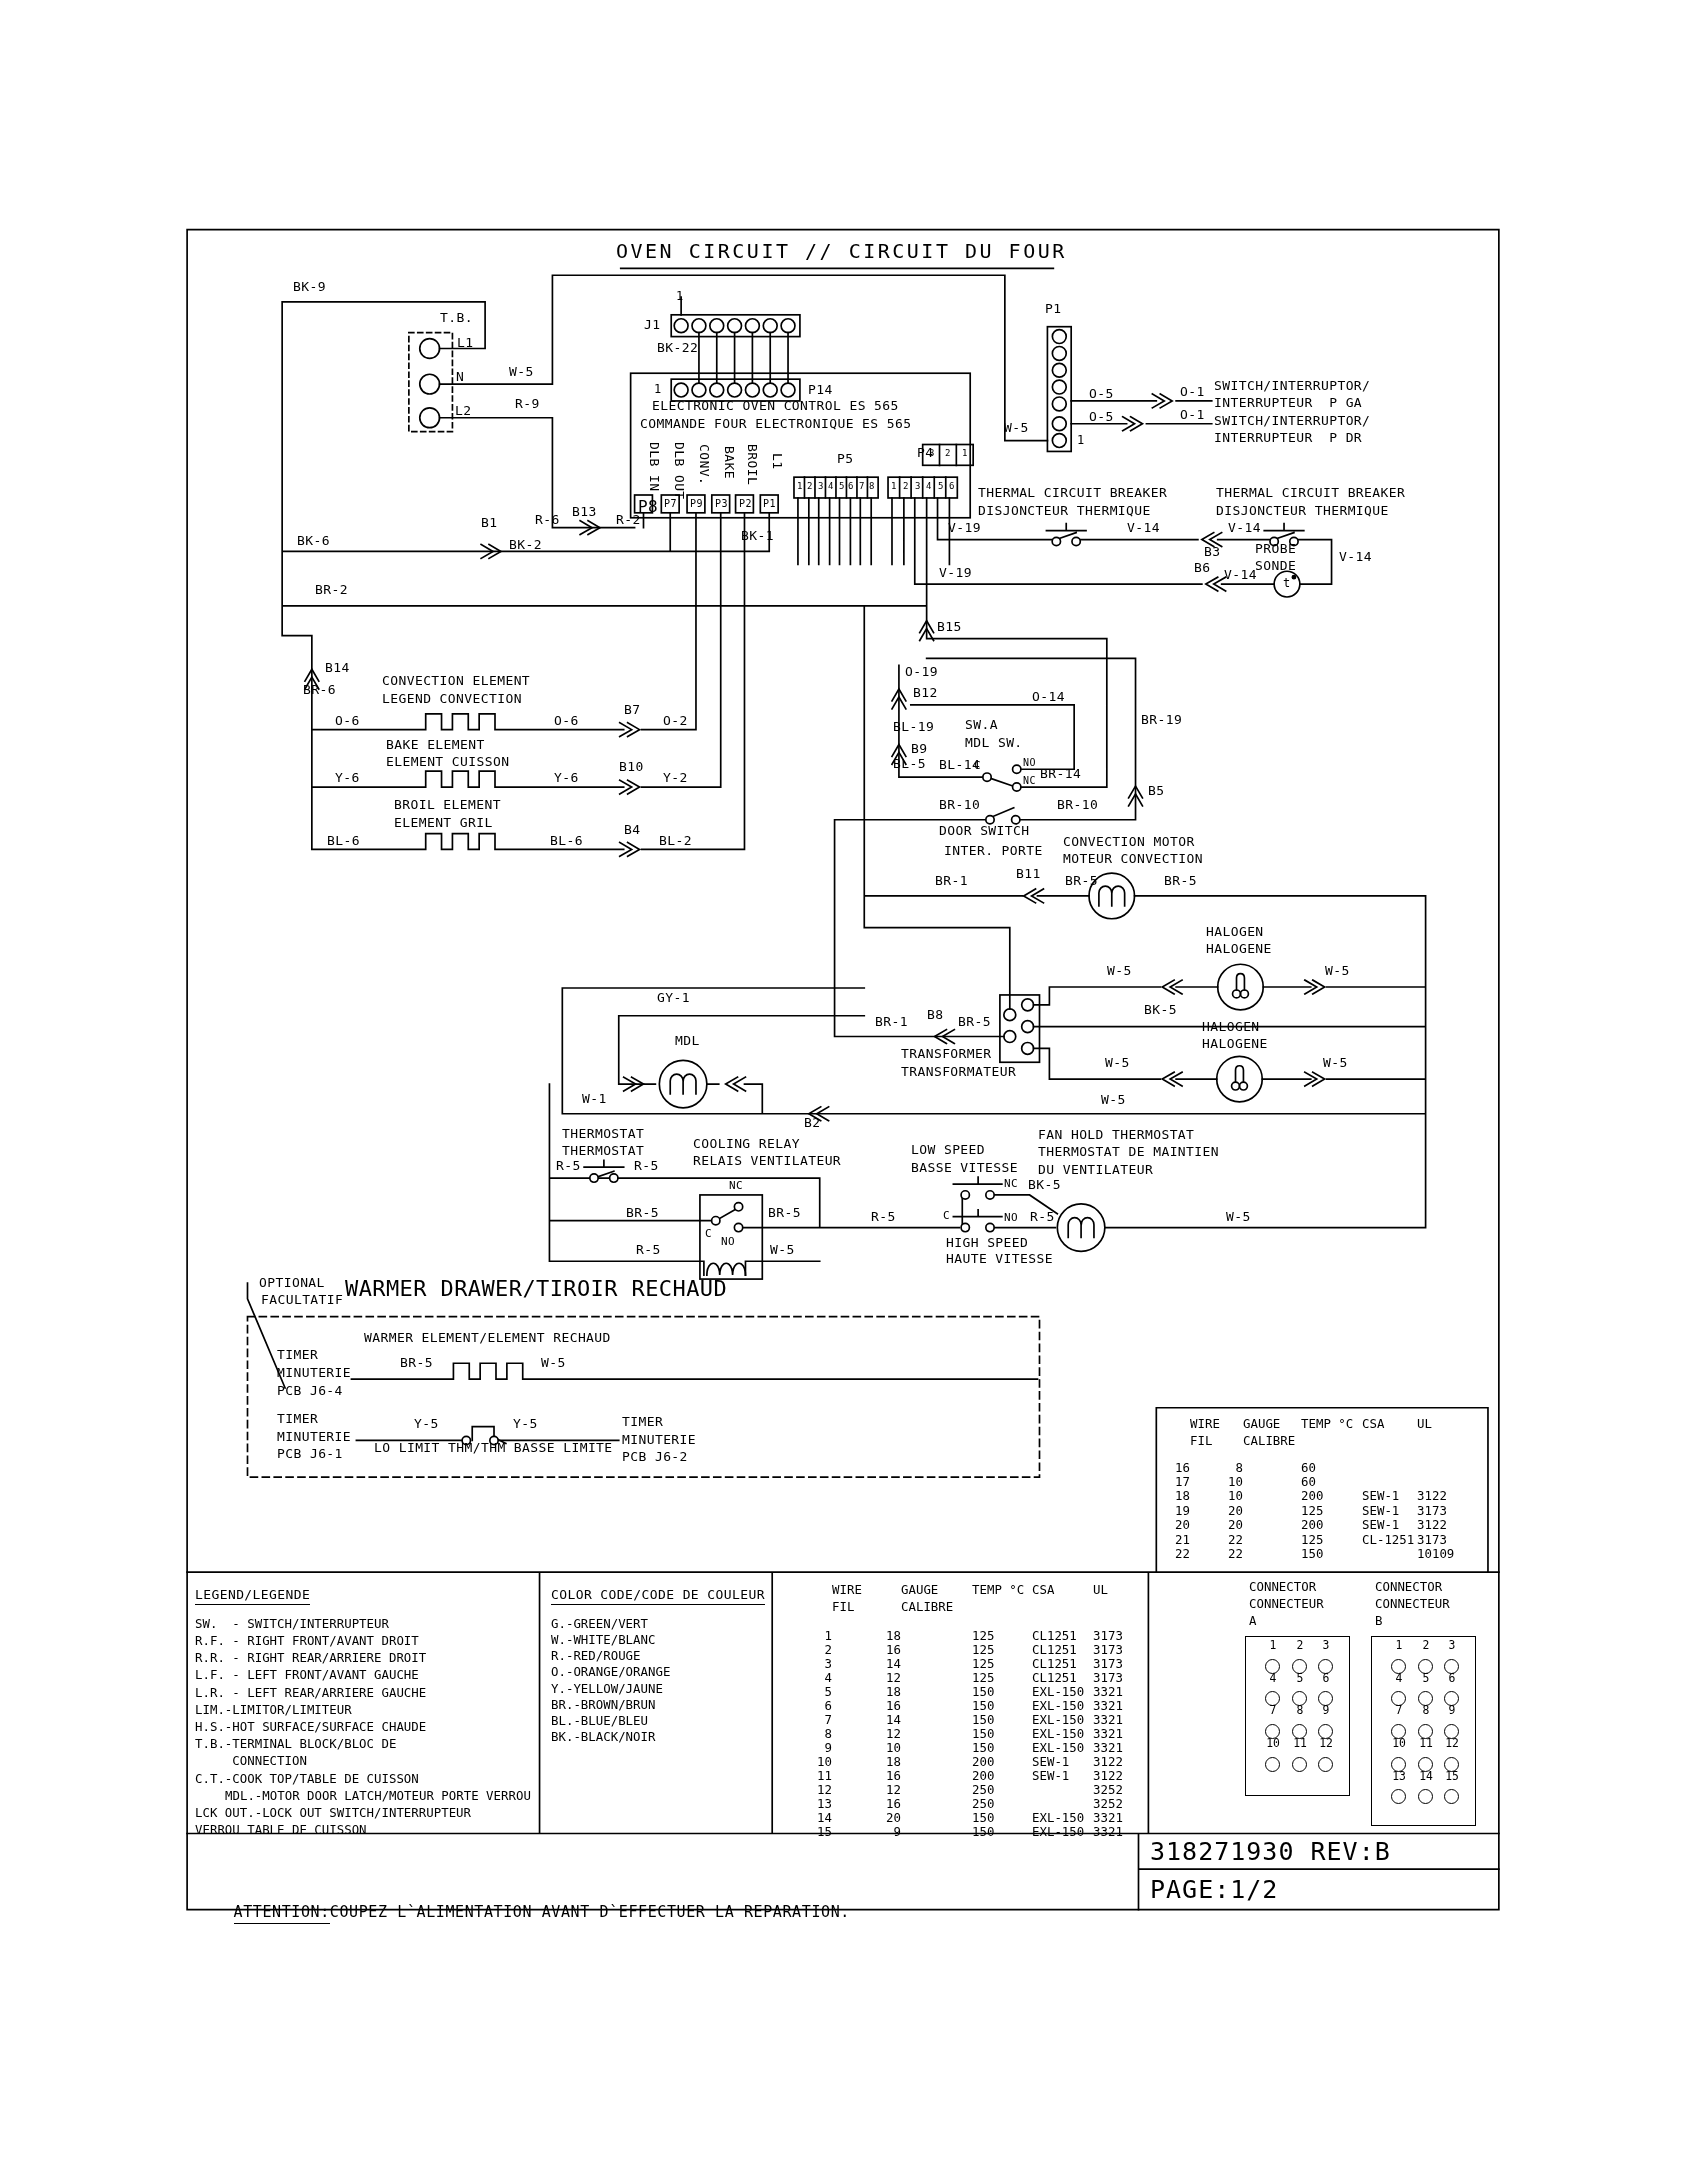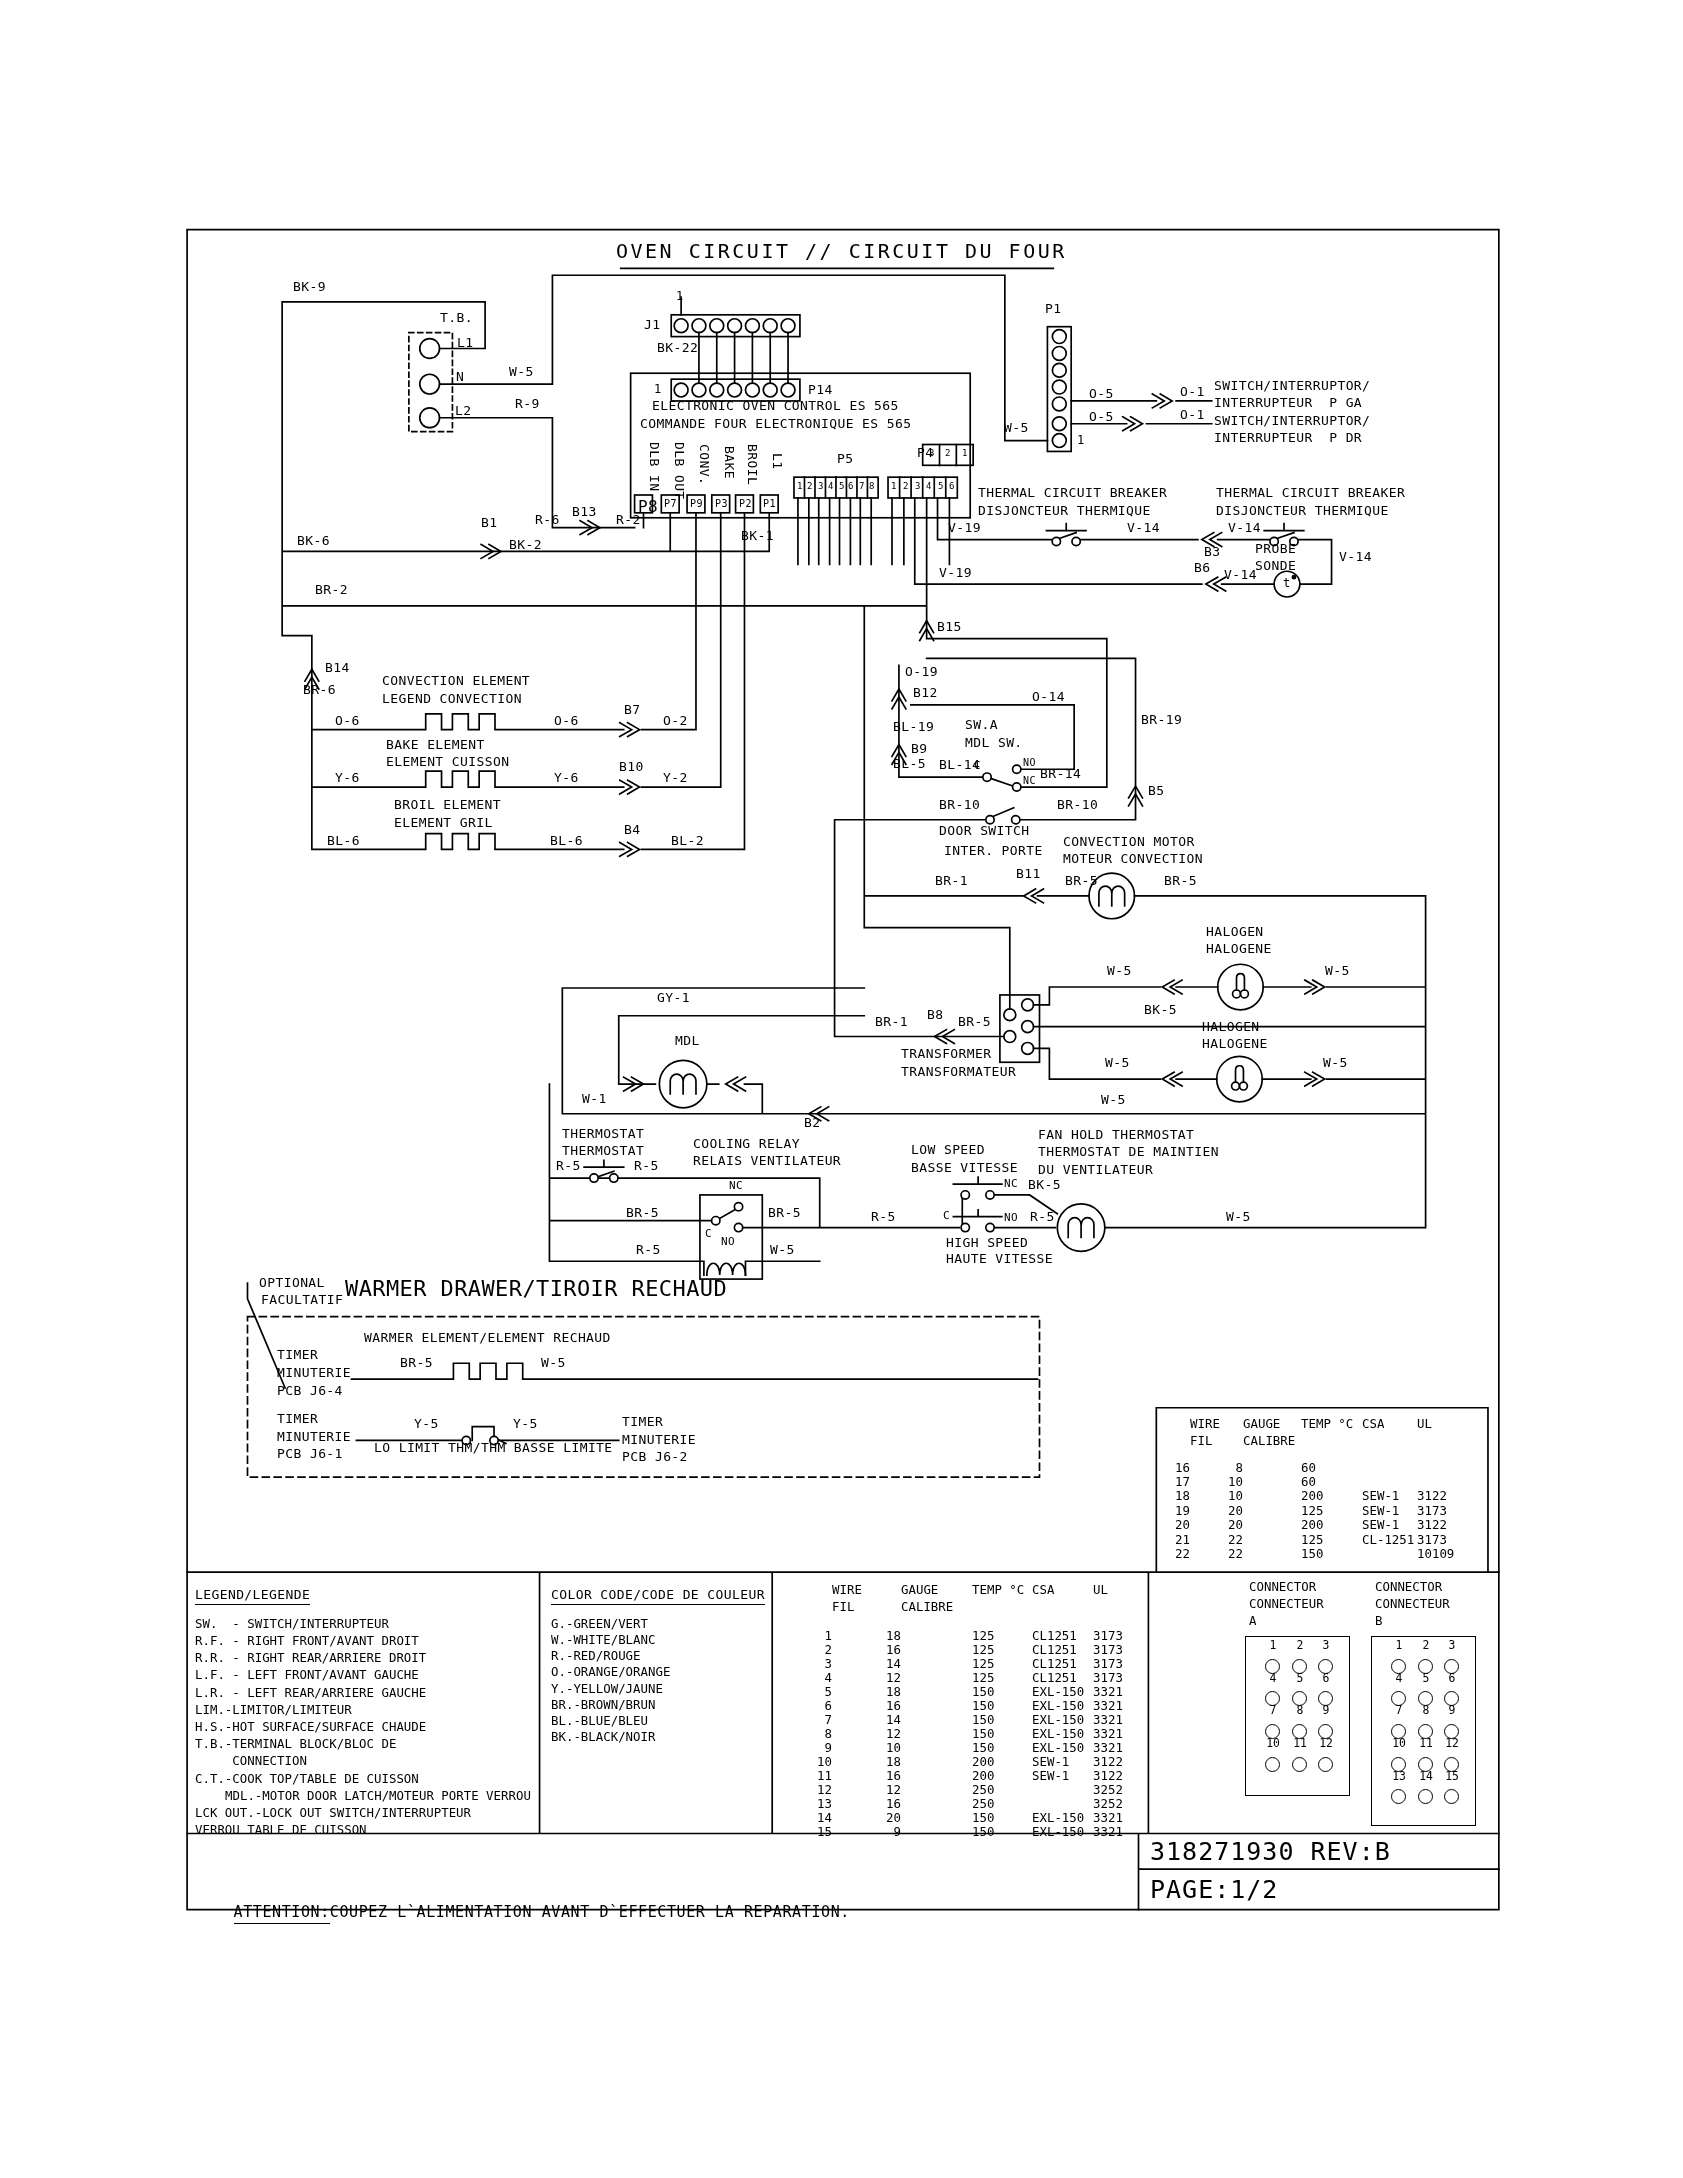--- a/index.html
+++ b/index.html
@@ -283,21 +283,21 @@
       <span class="wl" style="left: 386px; top: 755px;">ELEMENT CUISSON</span>
       <span class="wl" style="left: 335px; top: 771px;">Y-6</span>
       <span class="wl" style="left: 554px; top: 771px;">Y-6</span>
       <span class="wl" style="left: 619px; top: 760px;">B10</span>
       <span class="wl" style="left: 663px; top: 771px;">Y-2</span>
       <span class="wl" style="left: 394px; top: 798px;">BROIL ELEMENT</span>
       <span class="wl" style="left: 394px; top: 816px;">ELEMENT GRIL</span>
       <span class="wl" style="left: 327px; top: 834px;">BL-6</span>
       <span class="wl" style="left: 550px; top: 834px;">BL-6</span>
       <span class="wl" style="left: 624px; top: 823px;">B4</span>
-      <span class="wl" style="left: 659px; top: 834px; margin-left: 12px;">BL-2</span>
+      <span class="wl" style="left: 659px; top: 834px;">BL-2</span>
       <span class="wl" style="left: 937px; top: 620px;">B15</span>
       <span class="wl" style="left: 905px; top: 665px;">O-19</span>
       <span class="wl" style="left: 913px; top: 686px;">B12</span>
       <span class="wl" style="left: 1032px; top: 690px;">O-14</span>
       <span class="wl" style="left: 893px; top: 720px;">BL-19</span>
       <span class="wl" style="left: 965px; top: 718px;">SW.A</span>
       <span class="wl" style="left: 965px; top: 736px;">MDL SW.</span>
       <span class="wl" style="left: 1141px; top: 713px;">BR-19</span>
       <span class="wl" style="left: 911px; top: 742px;">B9</span>
       <span class="wl" style="left: 893px; top: 757px;">BL-5</span>

